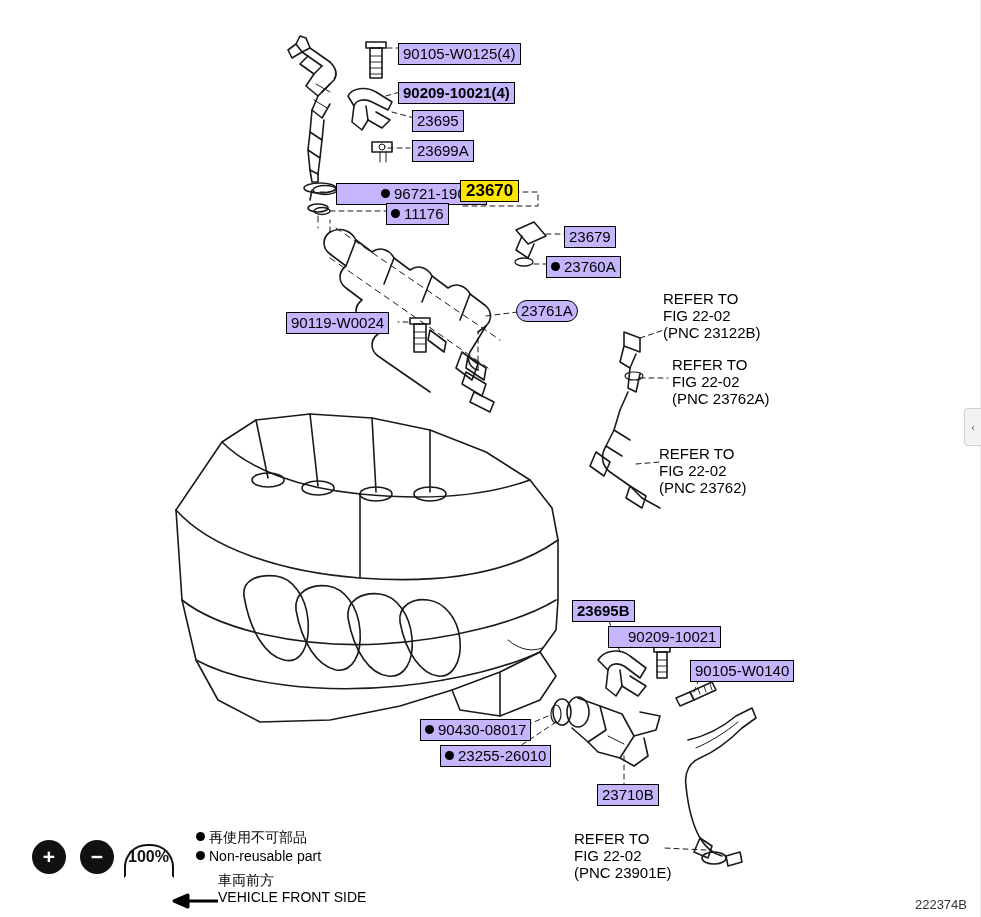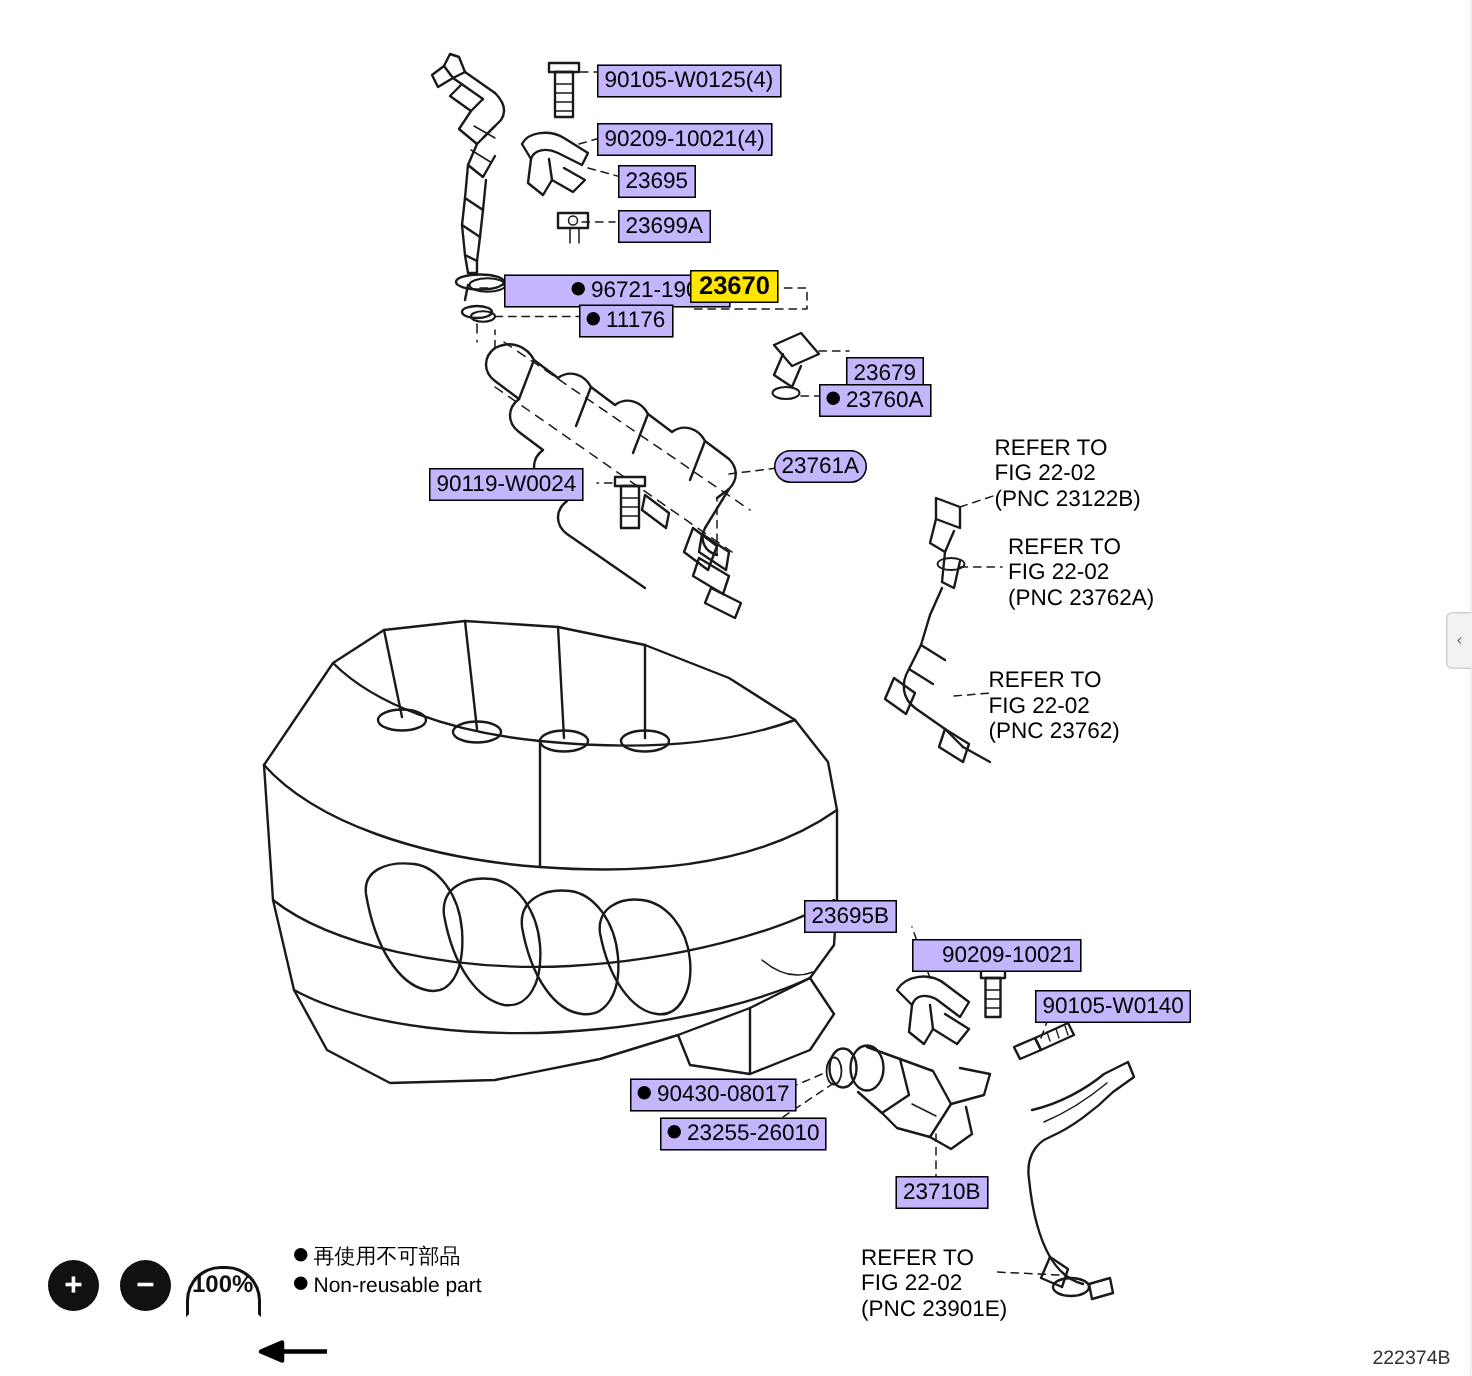--- a/index.html
+++ b/index.html
@@ -307,53 +307,53 @@
       <g stroke="#1a1a1a" stroke-width="1" stroke-dasharray="6 5" fill="none">
         <path d="M336 228 L500 340"></path>
         <path d="M330 258 L488 368"></path>
         <path d="M318 216 L318 228"></path>
       </g>
     </g>
   </svg>
 
   <div class="lbl boxed" style="left:398px; top:43px;"><span>90105-W0125(4)</span></div>
 
-  <div class="lbl boxed" style="left:398px; top:82px;"><span>90209-10021(4)</span></div>
+  <div class="lbl boxed" style="left:398px; top:82px;font-weight:bold;"><span>90209-10021(4)</span></div>
 
   <div class="lbl boxed" style="left:412px; top:110px;"><span>23695</span></div>
 
   <div class="lbl boxed" style="left:412px; top:140px;"><span>23699A</span></div>
 
   <div class="lbl boxed" style="left:336px; top:183px;padding-left:44px;"><span class="bullet"></span><span>96721-19017</span></div>
 
   <div class="lbl boxed" style="left:386px; top:203px;"><span class="bullet"></span><span>11176</span></div>
 
   <div class="lbl hl" style="left:460px; top:180px;text-align:center;"><span>23670</span></div>
 
-  <div class="lbl boxed" style="left:564px; top:226px;margin-top:12px;"><span>23679</span></div>
+  <div class="lbl boxed" style="left:564px; top:226px;"><span>23679</span></div>
 
   <div class="lbl boxed" style="left:546px; top:256px;"><span class="bullet"></span><span>23760A</span></div>
 
   <div class="lbl boxed" style="left:516px; top:300px;border-radius:11px;"><span>23761A</span></div>
 
   <div class="lbl boxed" style="left:286px; top:312px;"><span>90119-W0024</span></div>
 
   <div class="lbl multi" style="left:663px; top:290px; text-align:left;"><span>REFER TO
 FIG 22-02
 (PNC 23122B)</span></div>
 
   <div class="lbl multi" style="left:672px; top:356px;"><span>REFER TO
 FIG 22-02
 (PNC 23762A)</span></div>
 
   <div class="lbl multi" style="left:659px; top:445px;"><span>REFER TO
 FIG 22-02
 (PNC 23762)</span></div>
 
-  <div class="lbl boxed" style="left:536px; top:600px;"><span>23695B</span></div>
+  <div class="lbl boxed" style="left:572px; top:600px;font-weight:bold;"><span>23695B</span></div>
 
   <div class="lbl boxed" style="left:608px; top:626px;padding-left:19px;"><span>90209-10021</span></div>
 
   <div class="lbl boxed" style="left:690px; top:660px;"><span>90105-W0140</span></div>
 
   <div class="lbl boxed" style="left:420px; top:719px;"><span class="bullet"></span><span>90430-08017</span></div>
 
   <div class="lbl boxed" style="left:440px; top:745px;"><span class="bullet"></span><span>23255-26010</span></div>
 
   <div class="lbl boxed" style="left:597px; top:784px;"><span>23710B</span></div>
@@ -364,20 +364,24 @@
 
   <div id="legend">
     <div>
       <span class="bullet"></span><span class="jp">再使用不可部品</span>
     </div>
     <div>
       <span class="bullet"></span><span>Non-reusable part</span>
     </div>
   </div>
 
+  <div id="frontside">
+    <div style="margin-left:48px;">車両前方</div>
+    <div style="margin-left:48px;">VEHICLE FRONT SIDE</div>
+  </div>
   <svg id="frontarrow" viewBox="0 0 48 18">
     <path d="M46 9 L16 9 M16 3 L2 9 L16 15 Z" fill="#000" stroke="#000" stroke-width="3" stroke-linejoin="round"></path>
   </svg>
 
   <div id="zoombar">
     <div class="zbtn">
         <span>+</span>
       </div>
     <div class="zbtn">
         <span>−</span>

